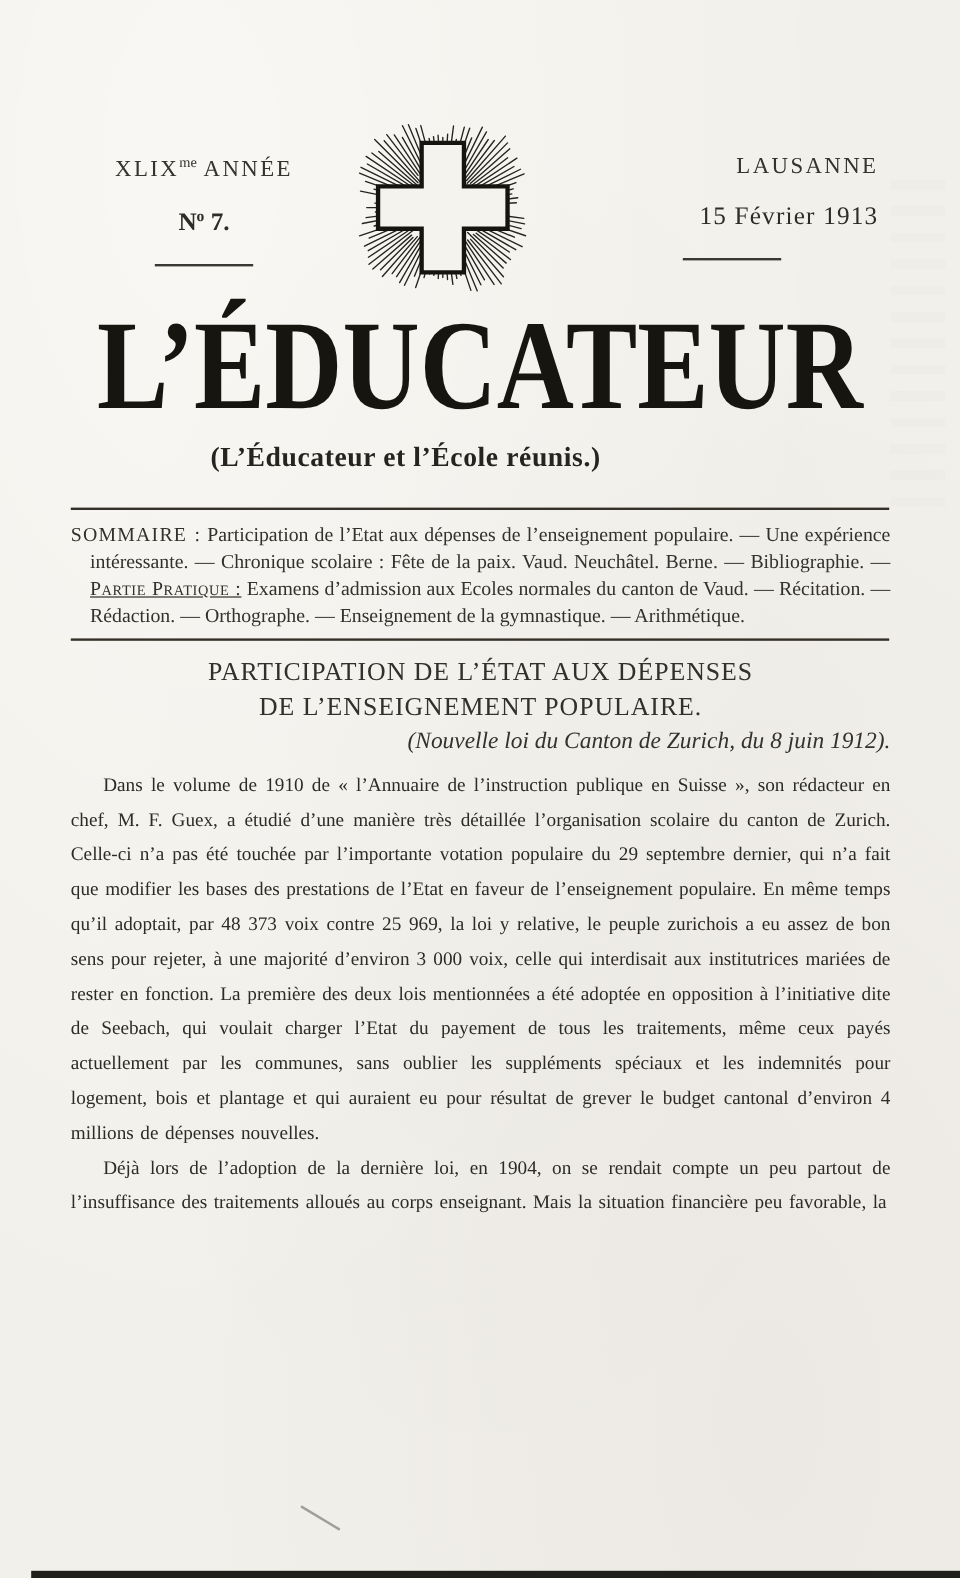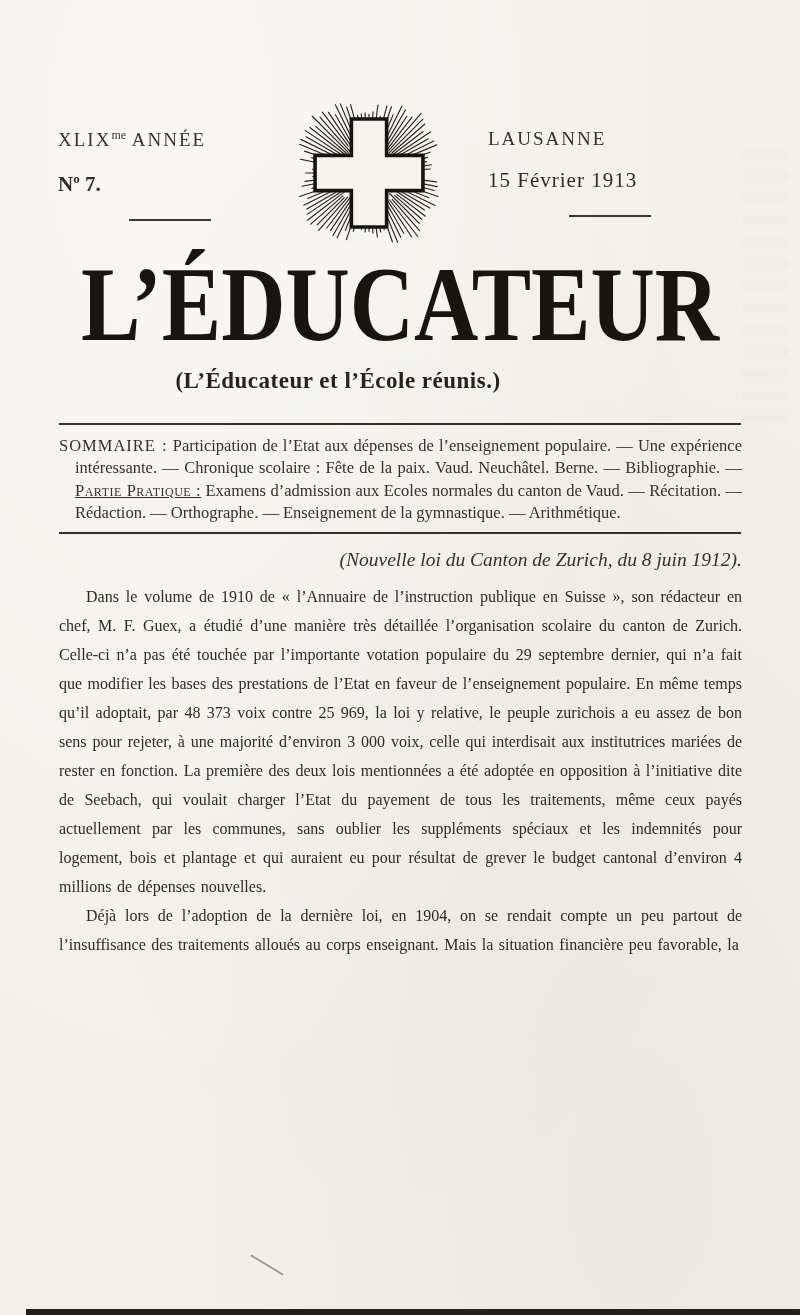--- a/index.html
+++ b/index.html
@@ -10,22 +10,22 @@
     background:#f2f0ea;
     background-image:
       radial-gradient(ellipse at 20% 10%, rgba(255,255,255,.5), rgba(255,255,255,0) 60%),
       radial-gradient(ellipse at 80% 90%, rgba(120,115,100,.06), rgba(0,0,0,0) 55%),
       radial-gradient(ellipse at 50% 50%, rgba(0,0,0,.012), rgba(0,0,0,0) 70%);
     overflow:hidden;
     font-family:"Liberation Serif","DejaVu Serif",serif;
     color:#2b2a26;
   }
   
-  .mast-left{position:absolute;left:58px;top:128px;width:224px;}
-  .mast-right{position:absolute;left:488px;top:128px;width:244px;text-align:left;}
+  .mast-left{position:absolute;left:58px;top:128px;width:224px;text-align:center;}
+  .mast-right{position:absolute;left:488px;top:128px;width:244px;text-align:right;}
   .mast-volume{font-size:19px;letter-spacing:2px;color:#35332d;}
   .mast-volume sup{font-size:12px;letter-spacing:0;}
   .mast-issue{margin-top:20px;font-size:21px;font-weight:bold;color:#2e2c27;}
   .mast-issue sup{font-size:13px;}
   .mast-city{font-size:19px;letter-spacing:2px;color:#35332d;}
   .mast-date{margin-top:18px;font-size:21px;font-weight:normal;color:#2e2c27;letter-spacing:1px;}
   .mast-rule{margin:22px auto 0 auto;width:82px;border-top:2px solid #3a3833;}
   .emblem{position:absolute;left:286px;top:90px;width:166px;height:166px;}
   
   .journal-title{
@@ -193,20 +193,24 @@
 
   <div class="rule rule-top"></div>
 
   <div class="sommaire">
     <span class="label">SOMMAIRE :</span><span class="it"> Participation de l’Etat aux dépenses de l’enseignement populaire. — Une expérience intéressante. — Chronique scolaire : Fête de la paix. Vaud. Neuchâtel. Berne. — Bibliographie. — </span><span class="sc">Partie Pratique :</span><span class="it"> Examens d’admission aux Ecoles normales du canton de Vaud. — Récitation. — Rédaction. — Orthographe. — Enseignement de la gymnastique. — Arithmétique.</span>
   </div>
 
   <div class="rule rule-bottom"></div>
 
   <div class="content">
+    <div class="art-heading">
+      <div>PARTICIPATION DE L’ÉTAT AUX DÉPENSES</div>
+      <div>DE L’ENSEIGNEMENT POPULAIRE.</div>
+    </div>
     <div class="art-subheading">(Nouvelle loi du Canton de Zurich, du 8 juin 1912).</div>
     <div class="body-text">
       <p>Dans le volume de 1910 de « l’Annuaire de l’instruction publique en Suisse », son rédacteur en chef, M. F. Guex, a étudié d’une manière très détaillée l’organisation scolaire du canton de Zurich. Celle-ci n’a pas été touchée par l’importante votation populaire du 29 septembre dernier, qui n’a fait que modifier les bases des prestations de l’Etat en faveur de l’enseignement populaire. En même temps qu’il adoptait, par 48 373 voix contre 25 969, la loi y relative, le peuple zurichois a eu assez de bon sens pour rejeter, à une majorité d’environ 3 000 voix, celle qui interdisait aux institutrices mariées de rester en fonction. La première des deux lois mentionnées a été adoptée en opposition à l’initiative dite de Seebach, qui voulait charger l’Etat du payement de tous les traitements, même ceux payés actuellement par les communes, sans oublier les suppléments spéciaux et les indemnités pour logement, bois et plantage et qui auraient eu pour résultat de grever le budget cantonal d’environ 4 millions de dépenses nouvelles.</p>
       <p>Déjà lors de l’adoption de la dernière loi, en 1904, on se rendait compte un peu partout de l’insuffisance des traitements alloués au corps enseignant. Mais la situation financière peu favorable, la</p>
     </div>
   </div>
 
   <div class="show-through"></div>
   <div class="pen-mark"></div>
   <div class="bottom-bar"></div>

